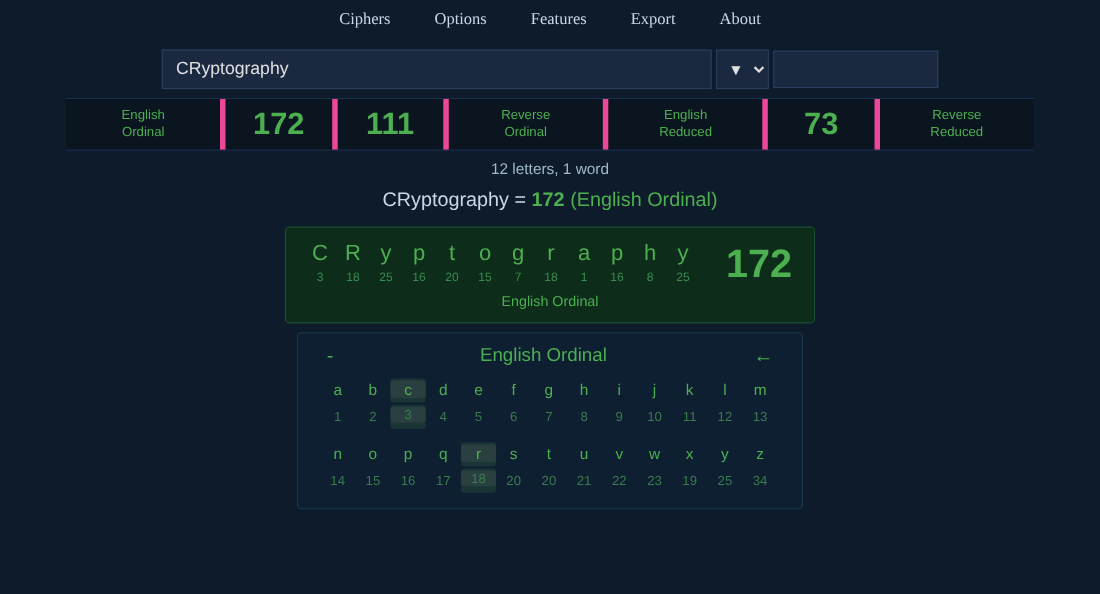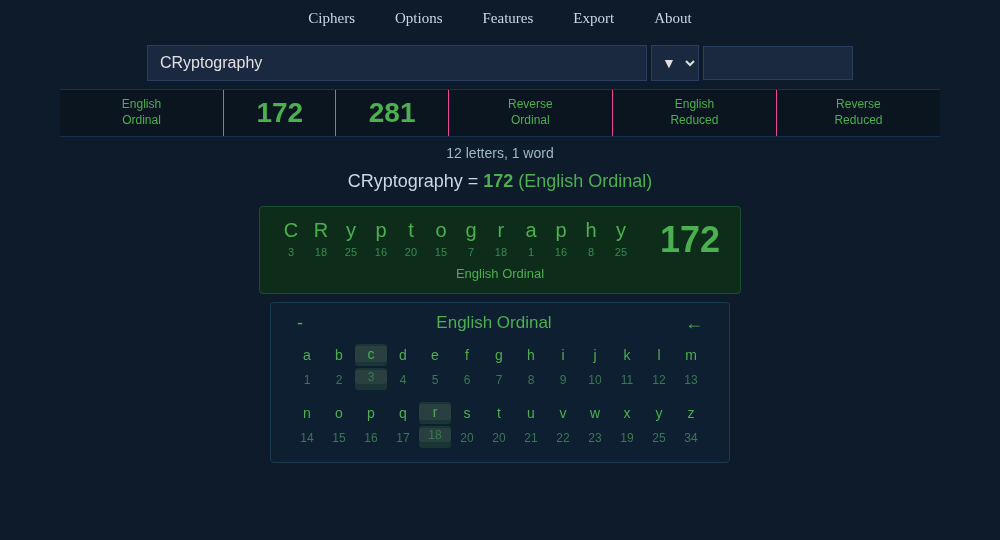--- a/index.html
+++ b/index.html
@@ -72,21 +72,21 @@
       border-bottom: 1px solid #1a3050;
       margin: 0 60px;
     }
     .cipher-cell {
       flex: 1;
       display: flex;
       flex-direction: column;
       align-items: center;
       justify-content: center;
       padding: 6px 4px;
-      border-right: 1px solid #ec4899;
+      border-right: 5px solid #ec4899;
     }
     .cipher-cell:last-child { border-right: none; }
     .cipher-label {
       font-size: 12px;
       color: #4caf50;
       line-height: 1.3;
       text-align: center;
     }
     .cipher-value {
       font-size: 28px;
@@ -249,31 +249,34 @@
 
   <div class="cipher-cell" style="flex:1.2">
     <span class="cipher-label">English<br>Ordinal</span>
   </div>
 
   <div class="cipher-cell" style="flex:0.8">
     <span class="cipher-value">172</span>
   </div>
 
   <div class="cipher-cell" style="flex:0.8">
-    <span class="cipher-value">281</span>
+    <span class="cipher-value">111</span>
   </div>
 
   <div class="cipher-cell" style="flex:1.2">
     <span class="cipher-label">Reverse<br>Ordinal</span>
   </div>
 
   <div class="cipher-cell" style="flex:1.2">
     <span class="cipher-label">English<br>Reduced</span>
   </div>
 
+  <div class="cipher-cell" style="flex:0.8">
+    <span class="cipher-value">73</span>
+  </div>
 
 
   <div class="cipher-cell" style="flex:1.2">
     <span class="cipher-label">Reverse<br>Reduced</span>
   </div>
 </div>
 
 <div class="word-info">
   <span>12 letters, 1 word</span>
 </div>

